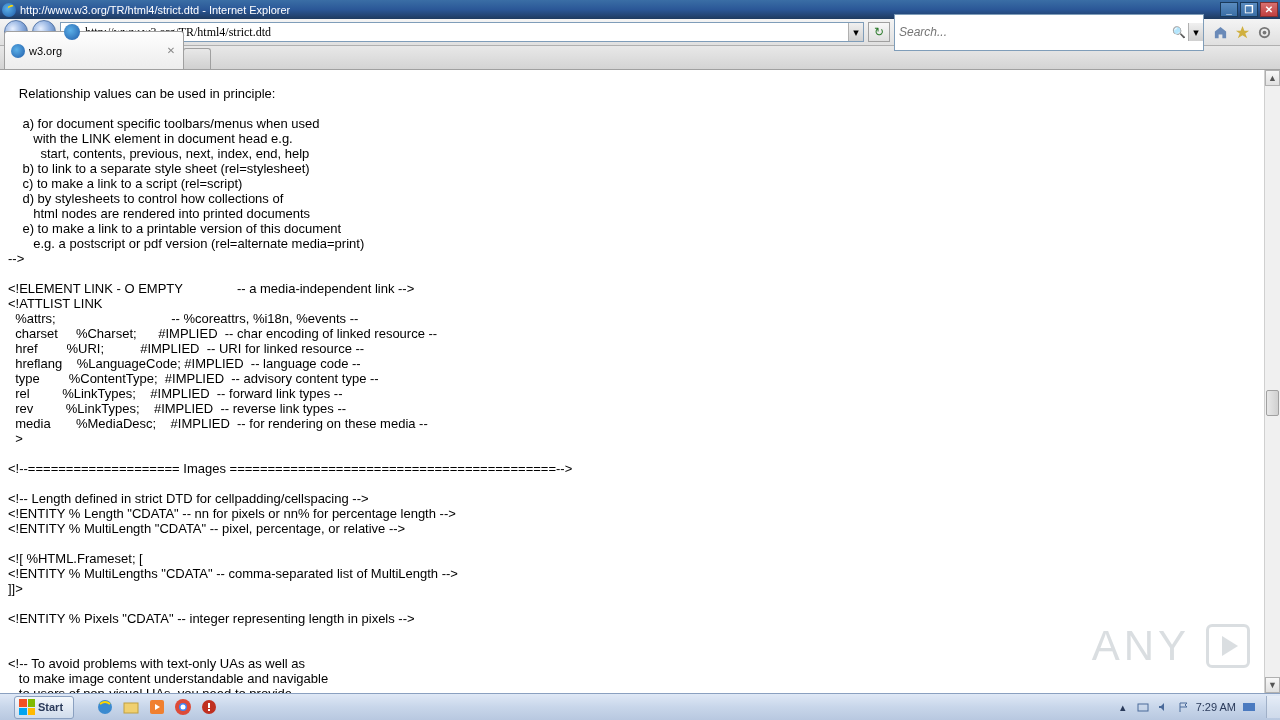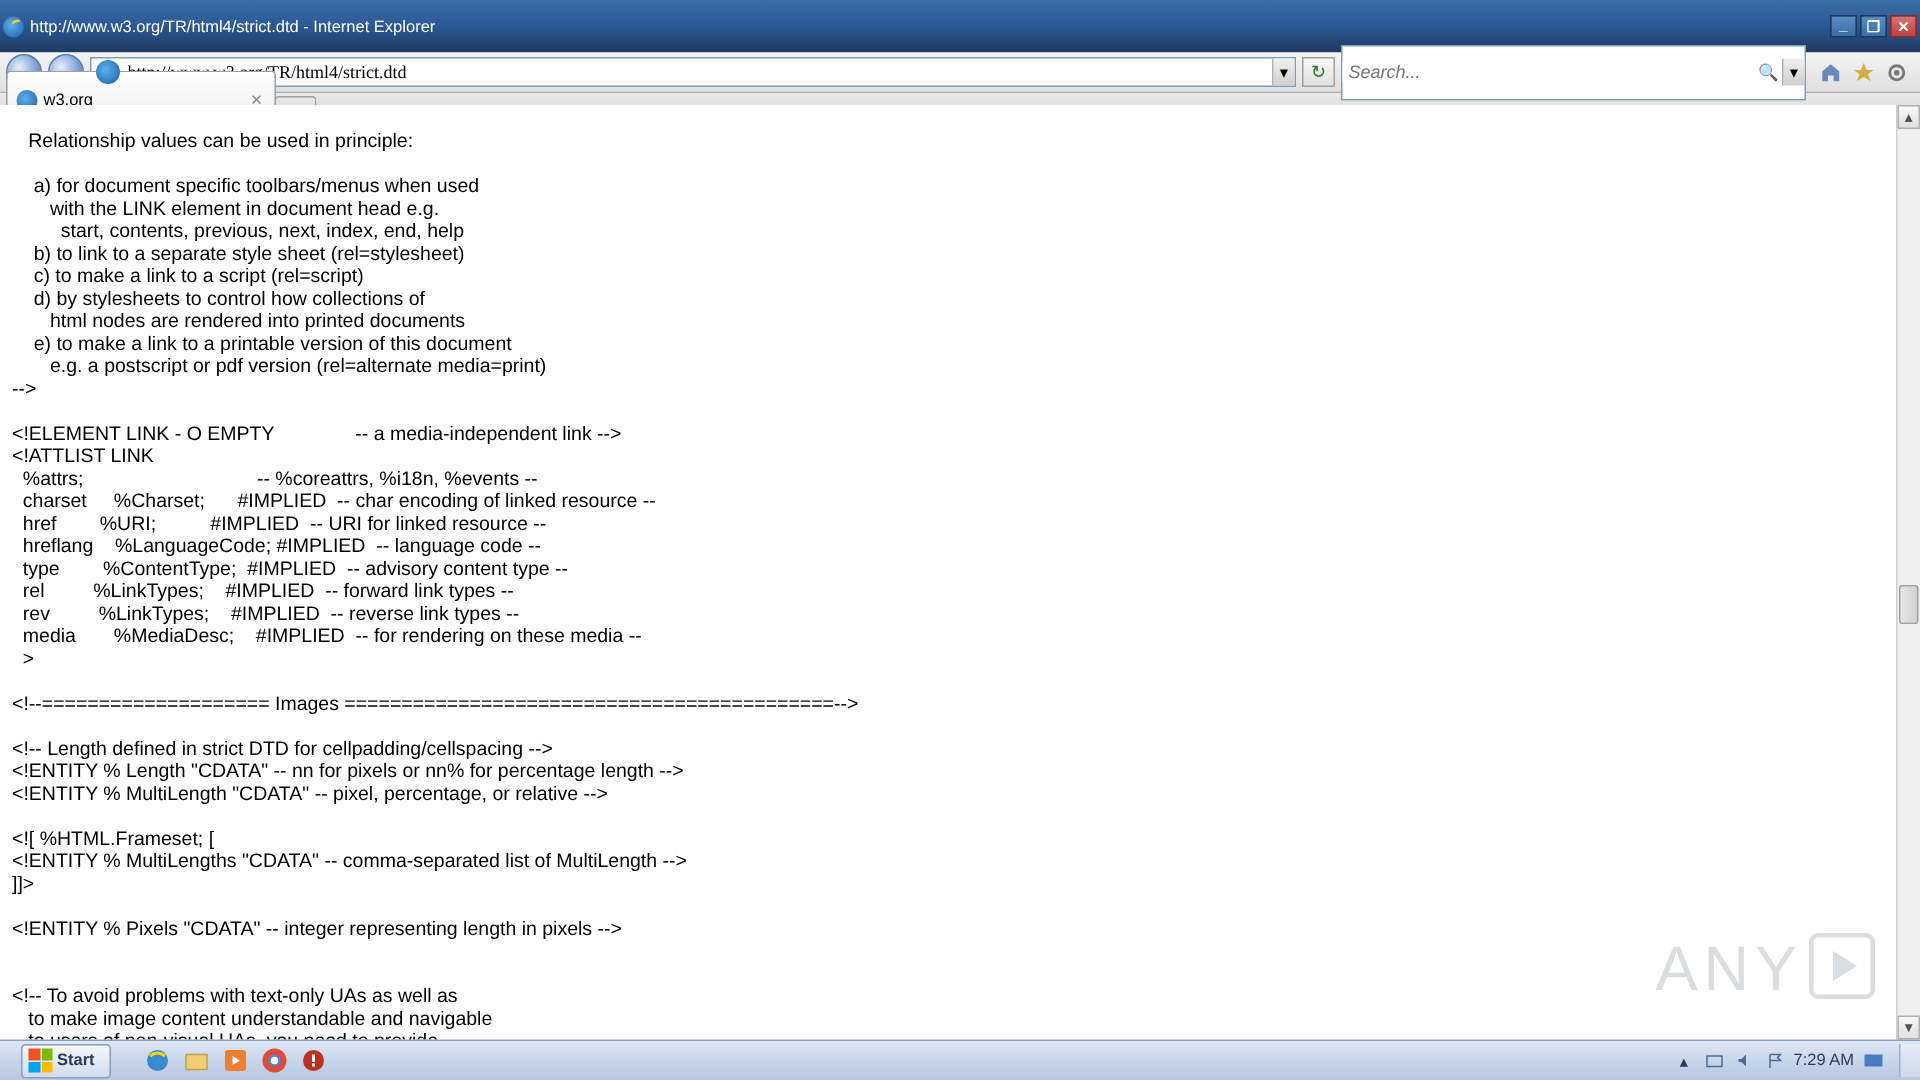--- a/index.html
+++ b/index.html
@@ -1,19 +1,19 @@
 <!DOCTYPE html>
 <html><head>
 <meta charset="utf-8">
 <style>
 * { margin: 0; padding: 0; box-sizing: border-box; }
 body { font-family: "Segoe UI", Tahoma, sans-serif; font-size: 11px; background: #fff; overflow: hidden; width: 1280px; height: 720px; position: relative; }
 
 
-.titlebar { height: 35px; background: linear-gradient(to bottom, #3a6ea5 0%, #2b5797 50%, #1e3a5f 100%); display: flex; align-items: center; padding: 4px 2px; color: #fff; }
+.titlebar { height: 19px; background: linear-gradient(to bottom, #3a6ea5 0%, #2b5797 50%, #1e3a5f 100%); display: flex; align-items: center; padding: 4px 2px; color: #fff; }
 .titlebar .ie-icon { width: 14px; height: 14px; margin-right: 4px; background: radial-gradient(circle at 40% 40%, #5bb0e8, #1e5aa8); border-radius: 50%; position: relative; }
 .titlebar .ie-icon::after { content: ""; position: absolute; top: 2px; right: 2px; width: 6px; height: 3px; border-top: 2px solid #ffd700; border-radius: 50%; transform: rotate(-20deg); }
 .titlebar-text { flex: 1; font-size: 11px; white-space: nowrap; overflow: hidden; }
 .win-controls { display: flex; gap: 2px; }
 .win-btn { width: 18px; height: 15px; background: linear-gradient(to bottom, #5a8cc0, #3a6ea5); border: 1px solid #1a3a5a; display: flex; align-items: center; justify-content: center; color: #fff; font-size: 10px; font-weight: bold; cursor: pointer; }
 .win-btn.close { background: linear-gradient(to bottom, #d87070, #c04040); border-color: #803030; }
 
 
 .toolbar { height: 27px; background: linear-gradient(to bottom, #f4f4f4, #e0e0e0); border-bottom: 1px solid #b0b0b0; display: flex; align-items: center; padding: 0 4px; gap: 4px; }
 .nav-btn { width: 24px; height: 24px; border-radius: 50%; background: radial-gradient(circle at 35% 35%, #e8f0ff, #88aadd, #4a6a9a); border: 1px solid #5a7aaa; display: flex; align-items: center; justify-content: center; cursor: pointer; }
@@ -58,21 +58,21 @@
 .start-logo > div:nth-child(4){ background: #ffb900; }
 .start-text { font-weight: bold; font-size: 11px; color: #2a3a5a; }
 .tb-apps { display: flex; gap: 4px; margin-left: 6px; }
 .tb-app { width: 22px; height: 22px; display: flex; align-items: center; justify-content: center; cursor: pointer; border-radius: 2px; }
 .tray { margin-left: auto; display: flex; align-items: center; gap: 6px; padding: 0 6px; font-size: 11px; color: #2a3a5a; }
 .tray-icon { width: 14px; height: 14px; display: flex; align-items: center; justify-content: center; cursor: pointer; }
 .clock { font-size: 11px; }
 .desktop-peek { width: 14px; height: 22px; border-left: 1px solid #a0b0c8; margin-left: 4px; cursor: pointer; background: rgba(255,255,255,0.3); }
 
 
-.watermark { position: absolute; right: 30px; bottom: 50px; font-size: 42px; font-weight: 300; color: rgba(150,160,170,0.35); letter-spacing: 4px; font-family: Arial, sans-serif; display: flex; align-items: flex-start; gap: 4px; pointer-events: none; }
+.watermark { position: absolute; right: 30px; bottom: 50px; font-size: 42px; font-weight: 300; color: rgba(150,160,170,0.35); letter-spacing: 4px; font-family: Arial, sans-serif; display: flex; align-items: center; gap: 16px; pointer-events: none; }
 .watermark .play { width: 44px; height: 44px; border: 3px solid rgba(150,160,170,0.35); border-radius: 6px; display: flex; align-items: center; justify-content: center; }
 .watermark .play::after { content: ""; border-left: 16px solid rgba(150,160,170,0.35); border-top: 10px solid transparent; border-bottom: 10px solid transparent; margin-left: 4px; }
 
 svg { display: block; }
 </style>
 </head>
 <body>
 
 <div class="titlebar">
   <span class="ie-icon"></span>

